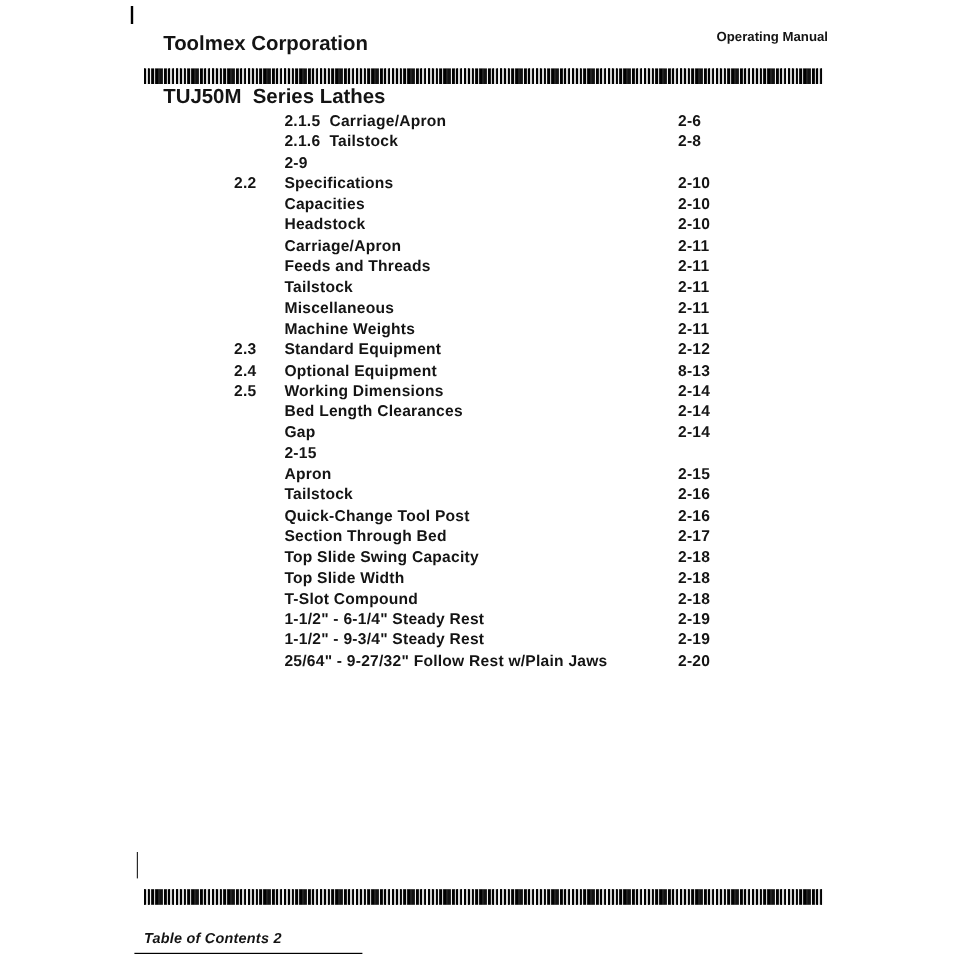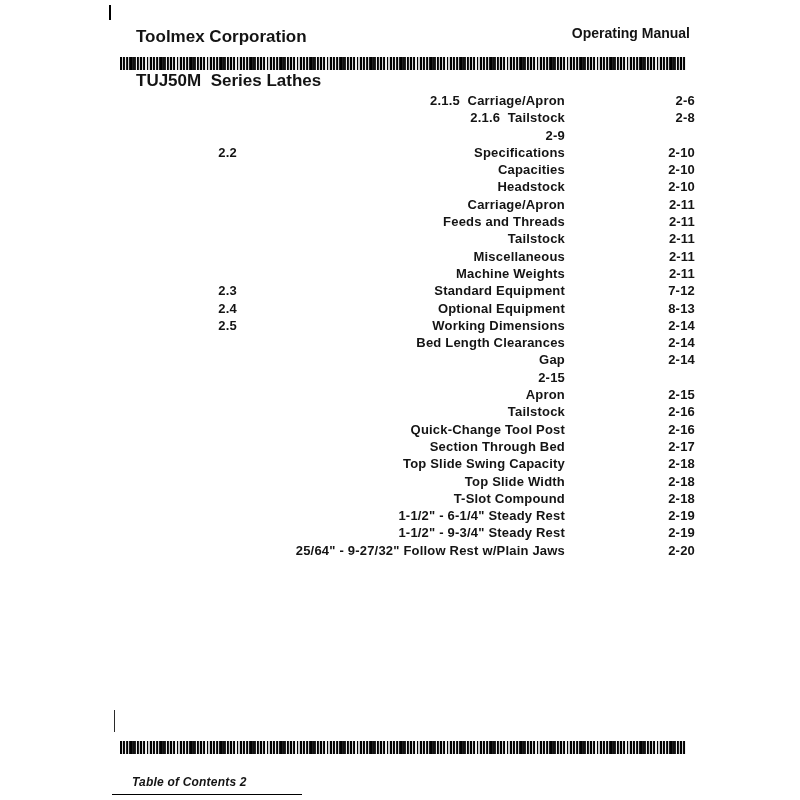--- a/index.html
+++ b/index.html
@@ -6,41 +6,41 @@
   .page{
     position:relative;width:800px;height:800px;background:#ffffff;
     font-family:"Liberation Sans",sans-serif;color:#141414;overflow:hidden;
   }
   .header-left{
     position:absolute;left:120px;top:1px;
     font-size:17px;font-weight:bold;line-height:14.5px;white-space:pre;margin-left:16px;
   }
   .header-right{
     position:absolute;right:110px;top:25px;
-    font-size:14px;font-weight:bold;white-space:pre;
+    font-size:11px;font-weight:bold;white-space:pre;
   }
   .tick-top{position:absolute;left:109px;top:5px;width:2px;height:15px;background:#000;}
   .tick-left{position:absolute;left:114px;top:710px;width:1px;height:22px;background:#2a2a2a;}
   .bar{
     position:absolute;left:120px;width:566px;height:13px;
     background:
       repeating-linear-gradient(90deg, rgba(0,0,0,.85) 0 1px, rgba(255,255,255,0) 1px 3px),
       repeating-linear-gradient(90deg, #000 0 2px, #d8d8d8 2px 3px, #111 3px 5px, #f0f0f0 5px 7px, #000 7px 8px, #cfcfcf 8px 10px);
   }
   .bar.top{top:57px;}
   .bar.bottom{top:741px;}
   .toc{position:absolute;left:195px;top:92px;width:500px;}
   .row{
     display:grid;grid-template-columns:42px 328px auto;
-    font-size:13px;font-weight:bold;line-height:17.3px;letter-spacing:.2px;text-align:right;
+    font-size:13px;font-weight:bold;line-height:17.3px;letter-spacing:.2px;
   }
   .row.gap{}
   .row span{white-space:pre;}
   .footer{
-    position:absolute;left:132px;top:775px;
+    position:absolute;left:120px;top:775px;
     font-size:12px;font-weight:bold;font-style:italic;letter-spacing:.2px;
   }
   .footer-rule{position:absolute;left:112px;top:794px;width:190px;height:1px;background:#000;}
 </style>
 </head>
 <body>
 
 <div class="page">
 
   <div class="tick-top"></div>
@@ -105,21 +105,21 @@
       <span>2-11</span>
     </div>
       <div class="row">
       <span></span>
       <span>Machine Weights</span>
       <span>2-11</span>
     </div>
       <div class="row gap">
       <span>2.3</span>
       <span>Standard Equipment</span>
-      <span>7-12</span>
+      <span>2-12</span>
     </div>
       <div class="row gap">
       <span>2.4</span>
       <span>Optional Equipment</span>
       <span>8-13</span>
     </div>
       <div class="row gap">
       <span>2.5</span>
       <span>Working Dimensions</span>
       <span>2-14</span>

